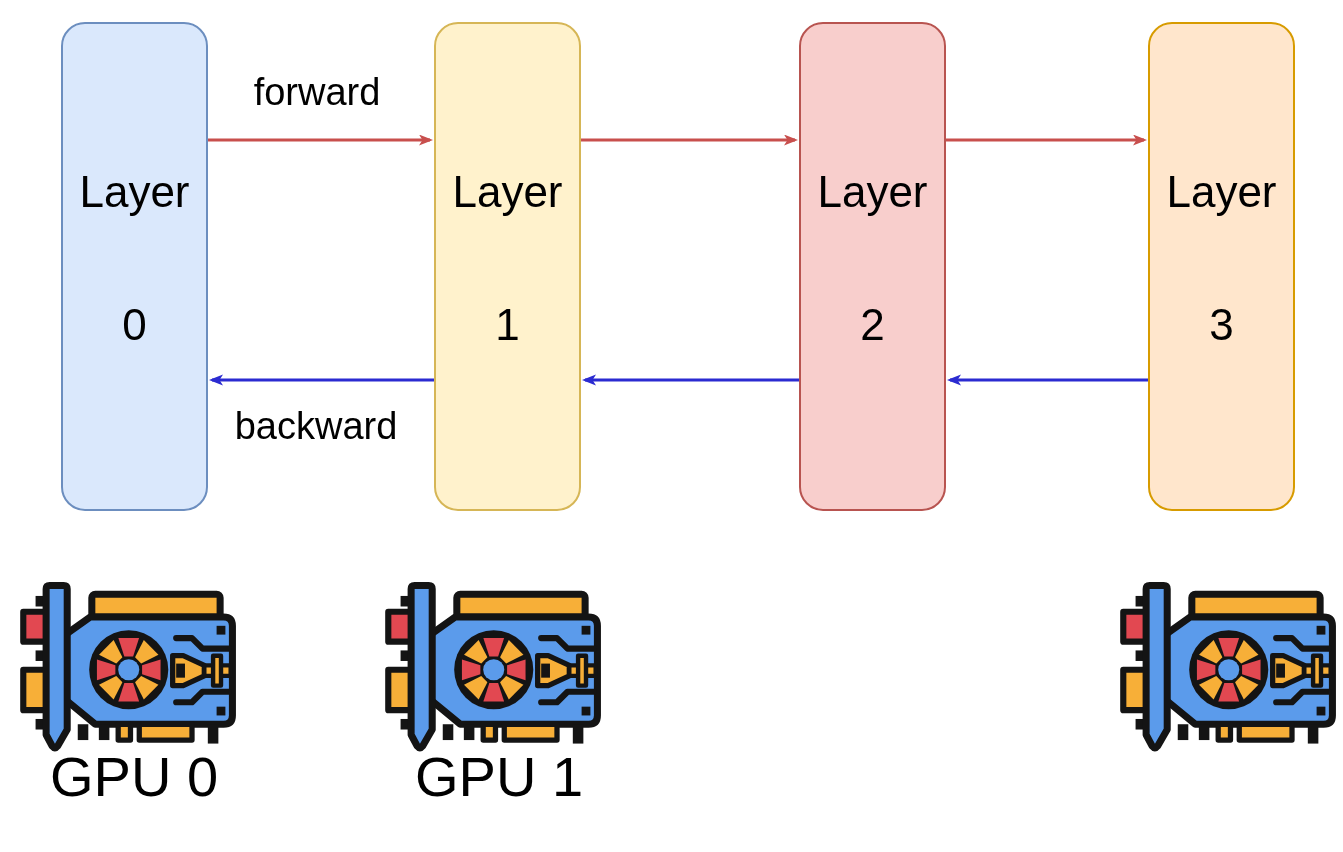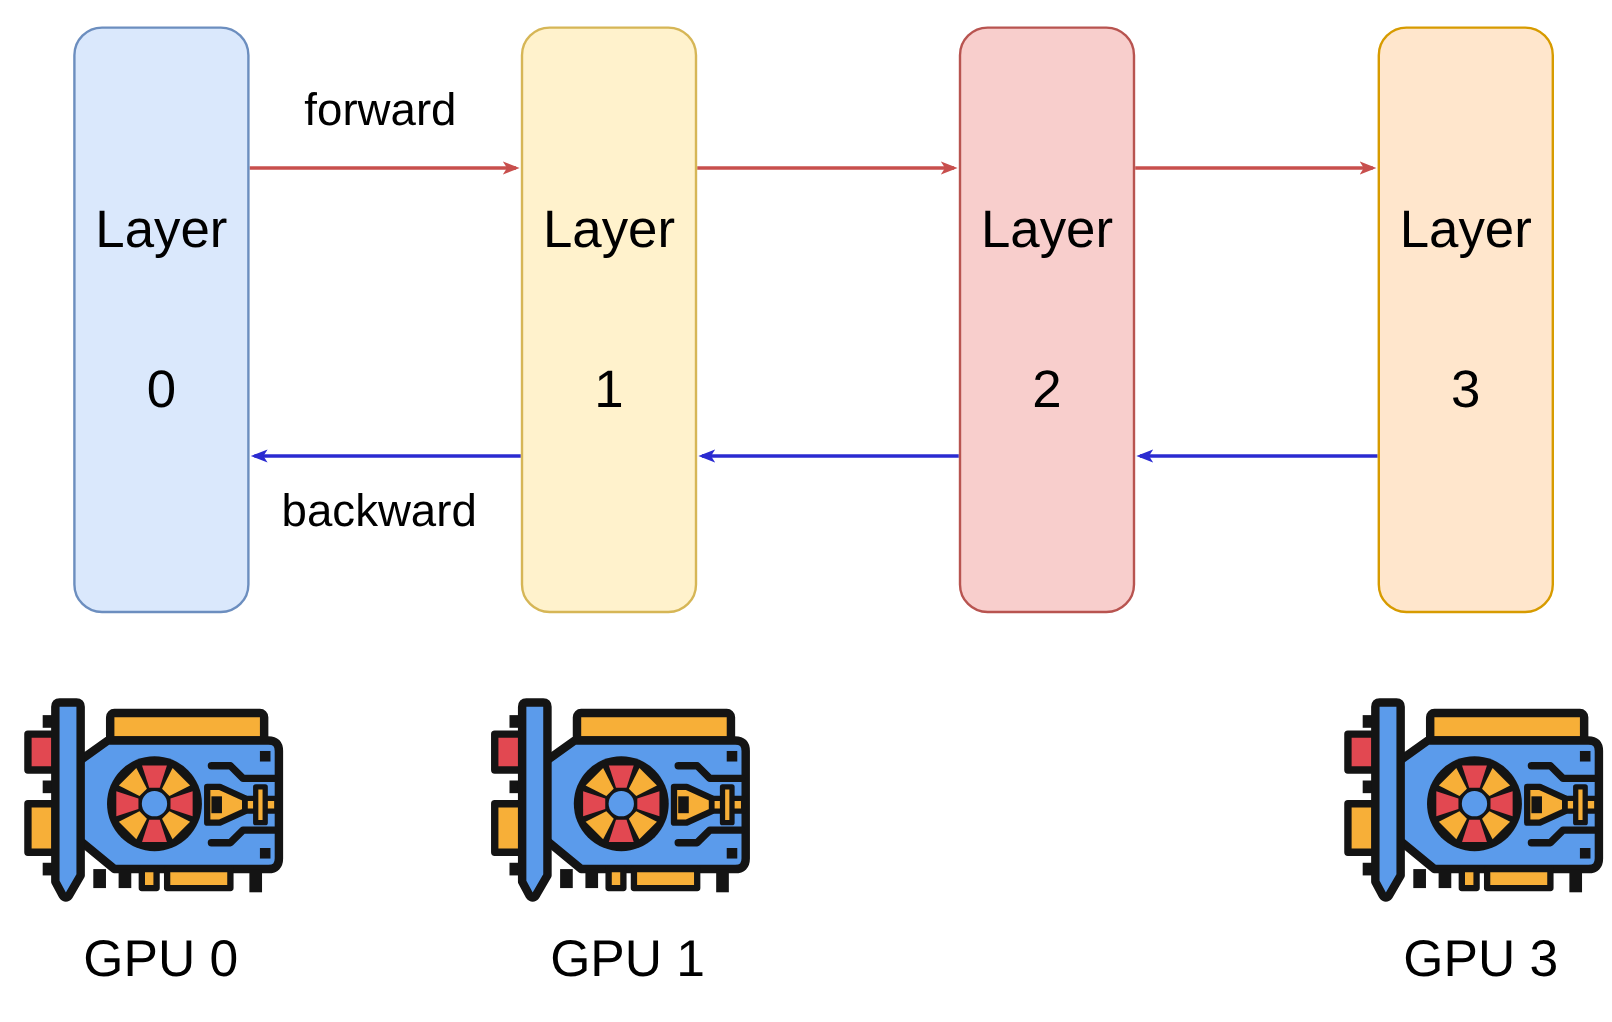--- a/index.html
+++ b/index.html
@@ -27,21 +27,21 @@
   .flow-label{
     position:absolute;transform:translateX(-50%);
     font-size:38px;line-height:40px;white-space:nowrap;
   }
 
   .gpu-unit{
     position:absolute;top:580px;width:244px;
     display:flex;flex-direction:column;align-items:center;
   }
   .gpu-unit svg.gpu{width:232px;height:176px;display:block;}
-  .gpu-caption{margin-top:22px;font-size:43px;line-height:42px;white-space:nowrap;}
+  .gpu-caption{font-size:56px;line-height:42px;white-space:nowrap;}
 </style>
 </head>
 <body>
 
 <div class="canvas" style="--gpu-body: #5B9BEB; --gpu-accent: #F7AF38; --gpu-fan: #E24851; --gpu-outline: #141414;">
 
   <svg class="arrows-svg" viewBox="0 0 1343 852">
     <defs>
       <marker id="arrow-fwd" markerUnits="userSpaceOnUse" markerWidth="18" markerHeight="16" refX="11" refY="5.5" orient="auto">
         <path d="M0,0 L14,5.5 L0,11 L3.5,5.5 Z" style="fill: rgb(200, 79, 77);"></path>
@@ -123,26 +123,25 @@
       </g>
     </defs>
   </svg>
 
   <div class="gpu-unit" style="left:12px">
     <svg class="gpu" viewBox="0 0 132 100">
         <use href="#gpu-card"></use>
       </svg>
     <div class="gpu-caption">GPU 0</div>
   </div>
-  <div class="gpu-unit" style="left:401px">
+  <div class="gpu-unit" style="left:377px">
     <svg class="gpu" viewBox="0 0 132 100">
         <use href="#gpu-card"></use>
       </svg>
     <div class="gpu-caption">GPU 1</div>
   </div>
   <div class="gpu-unit" style="left:1112px">
     <svg class="gpu" viewBox="0 0 132 100">
         <use href="#gpu-card"></use>
       </svg>
-    <div class="gpu-caption">GPU 3</div>
   </div>
 
 </div>
 
 </body></html>

